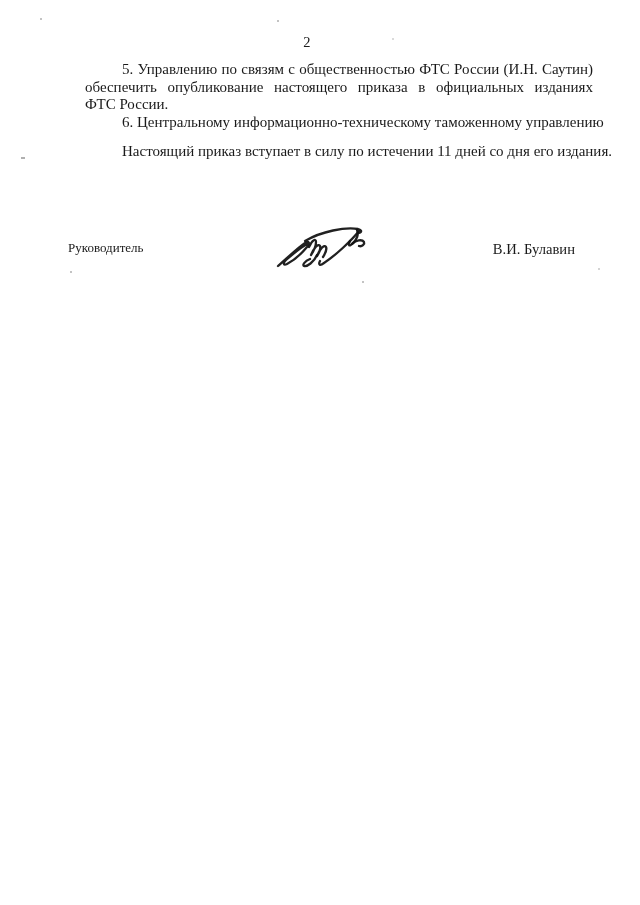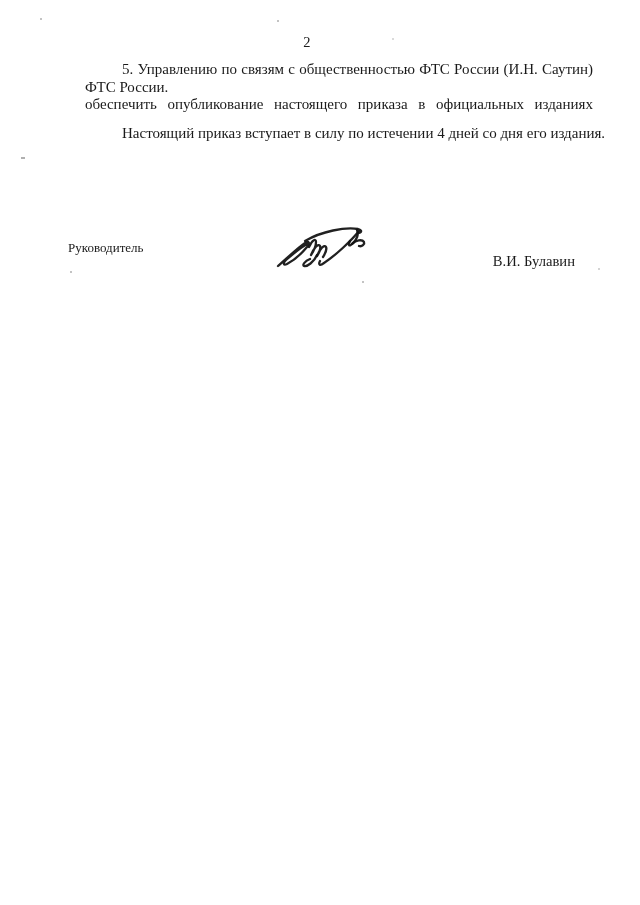--- a/index.html
+++ b/index.html
@@ -43,21 +43,20 @@
     position: absolute;
     left: 68px;
     top: 240px;
     font-size: 13px;
   }
   .sig-name {
     position: absolute;
     right: 65px;
     top: 241px;
     font-size: 14.6px;
-    margin-top: 12px;
   }
   .sig-svg {
     position: absolute;
     left: 272px;
     top: 224px;
     width: 106px;
     height: 52px;
   }
   .sig-svg path {
     fill: none;
@@ -87,29 +86,30 @@
 <body>
 
 <div class="page">
 
   <div class="page-number">2</div>
 
   <div class="content">
 
     <p class="para">
       <span class="line first" style="display:block">5. Управлению по связям с общественностью ФТС России (И.Н. Саутин)</span>
+      <span class="line" style="display:block">обеспечить опубликование настоящего приказа в официальных изданиях</span>
       <span class="line last" style="display:block">ФТС России.</span>
-      <span class="line" style="display:block">обеспечить опубликование настоящего приказа в официальных изданиях</span>
     </p>
 
     <p class="para">
+      <span class="line first" style="display:block">6. Центральному информационно-техническому таможенному управлению</span>
     </p>
 
     <p class="para para-gap">
-      <span class="line first" style="display:block">Настоящий приказ вступает в силу по истечении 4 дней со дня его издания.</span>
+      <span class="line first" style="display:block">Настоящий приказ вступает в силу по истечении 11 дней со дня его издания.</span>
     </p>
 
   </div>
 
   <span class="sig-role">Руководитель</span>
 
   <svg class="sig-svg" viewBox="0 0 106 52" aria-hidden="true">
     <path d="M6,42 C16,33 27,23 33,19 C37,16 38,19 35,23 C30,29 21,37 15,40 C11,42 11,39 14,36 C22,29 31,22 37,19"></path>
     <path d="M37,23 C40,16 44,14 44,18 C44,22 41,28 39,31 C42,24 46,19 48,22 C49,24 47,29 45,32 C48,25 52,20 54,23 C55,25 53,30 51,33"></path>
     <path d="M45,31 C42,38 35,43 32,42 C30,41 33,37 38,35"></path>

